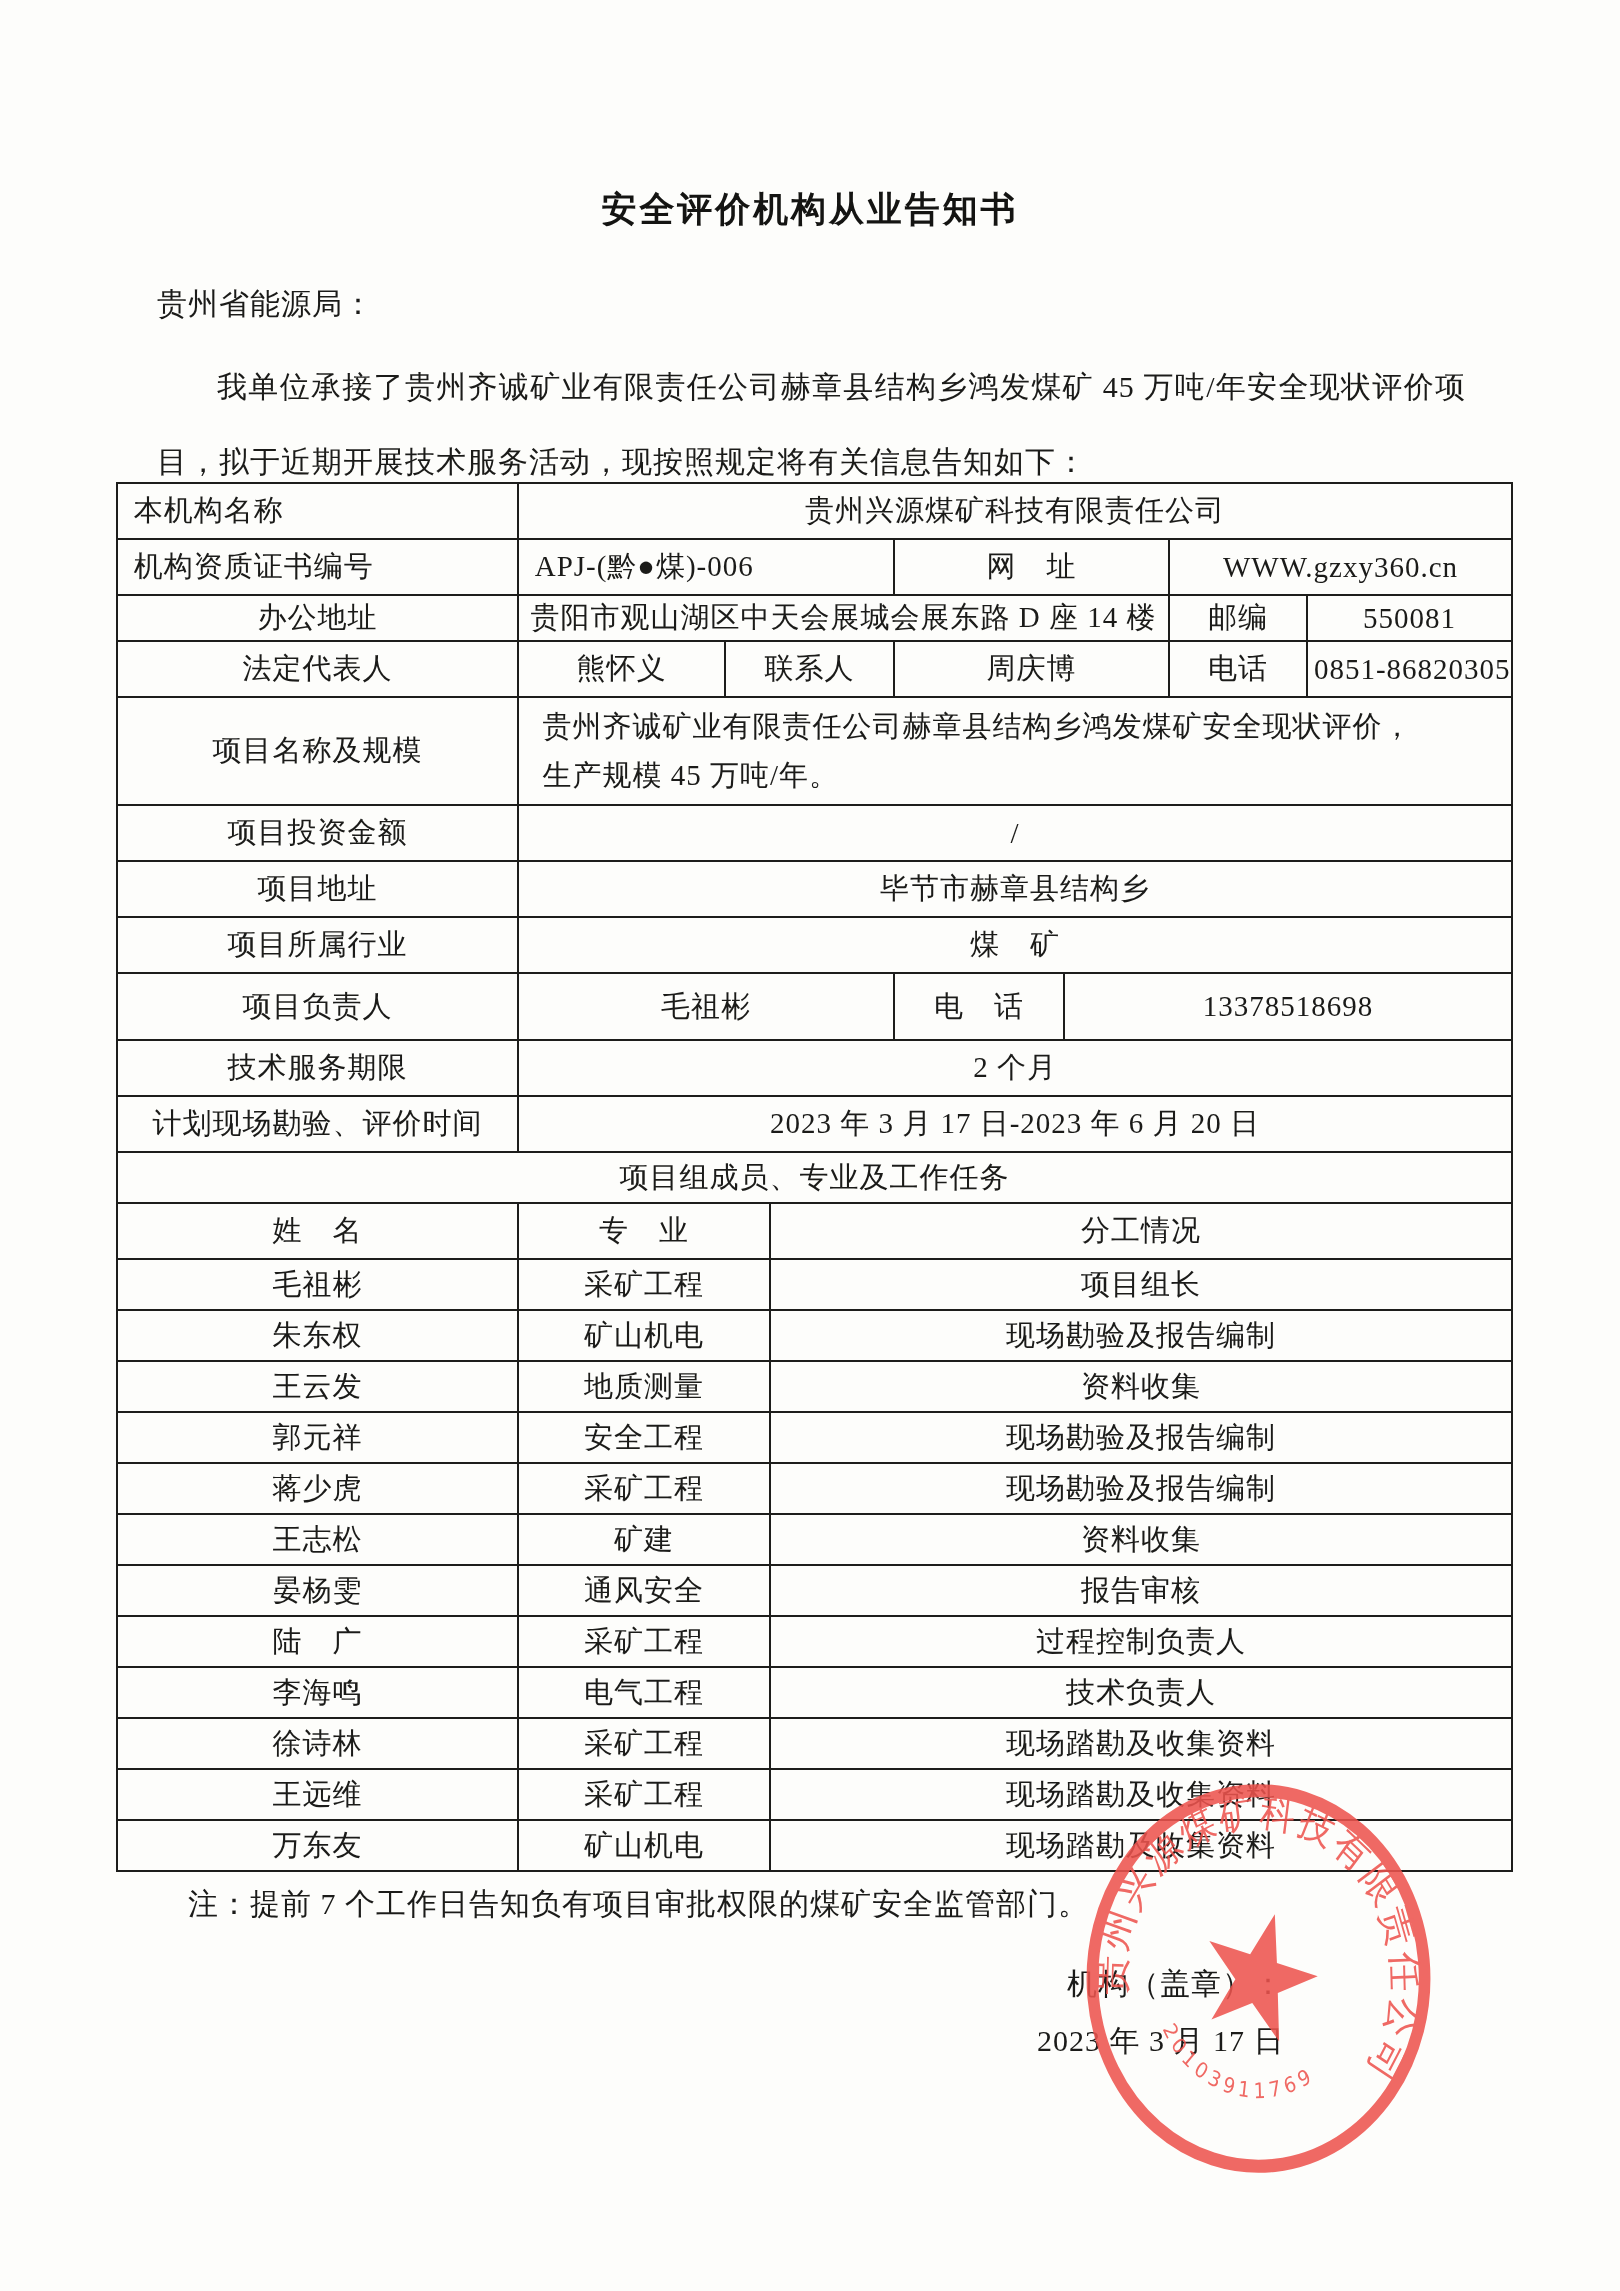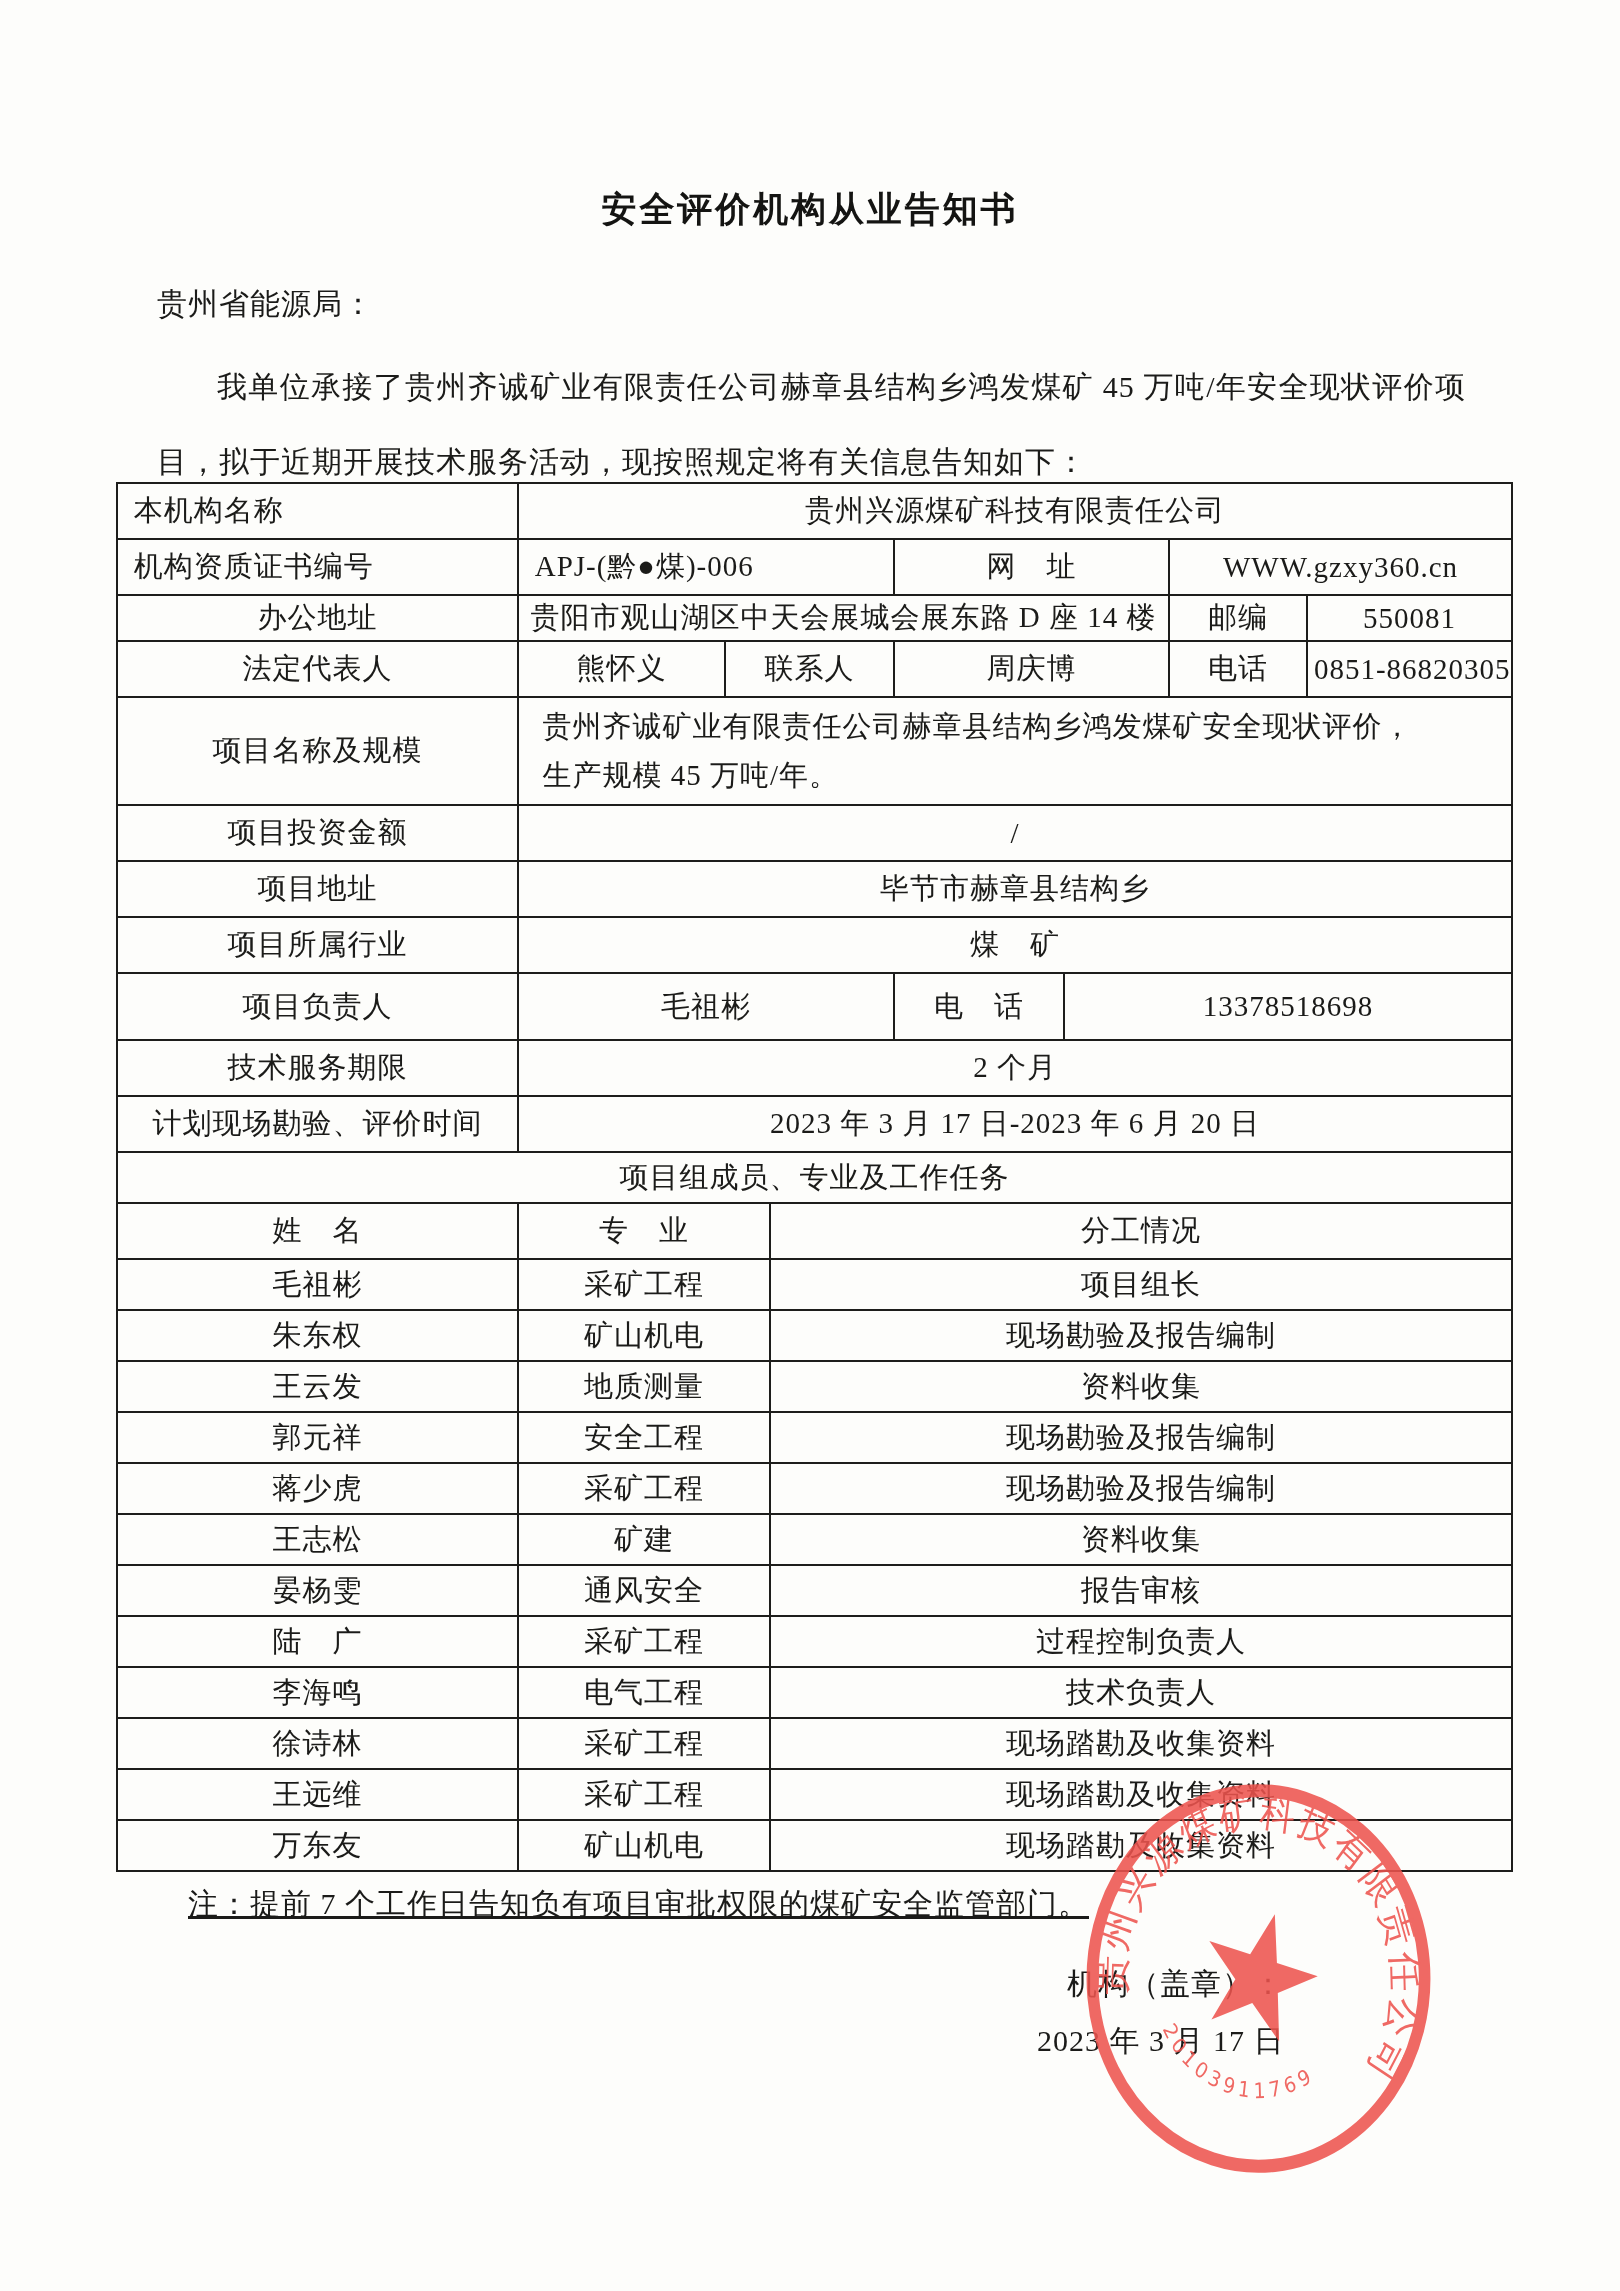--- a/index.html
+++ b/index.html
@@ -38,21 +38,21 @@
     text-align:center;vertical-align:middle;
     padding:0 5.9px;letter-spacing:1px;
     overflow:hidden;white-space:nowrap;
   }
   .doc-table td.ta-l{text-align:left;padding-left:15.7px;}
   .doc-table td.wrap{white-space:normal;}
   .proj-name-cell{text-align:left !important;padding-left:23.5px !important;}
   .proj-name-cell div{line-height:49px;}
   .note{
     position:absolute;top:1884px;left:188px;
-    font-size:30px;margin:0;letter-spacing:1px;text-decoration:underline;
+    font-size:30px;margin:0;letter-spacing:1px;
   }
   .sig-label{
     position:absolute;top:1956px;left:1059px;
     font-size:30px;margin:8px;letter-spacing:1px;
   }
   .sig-date{
     position:absolute;top:2021px;left:1037px;
     font-size:30px;margin:0;letter-spacing:1px;
   }
   .seal{

